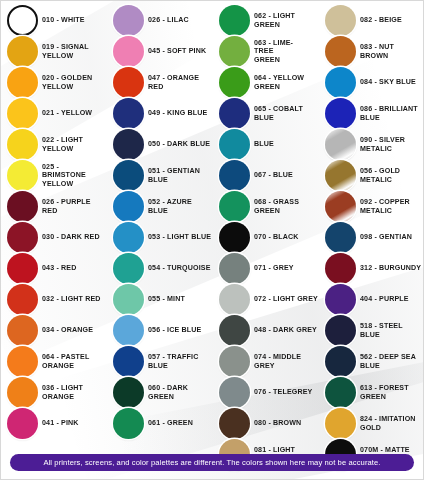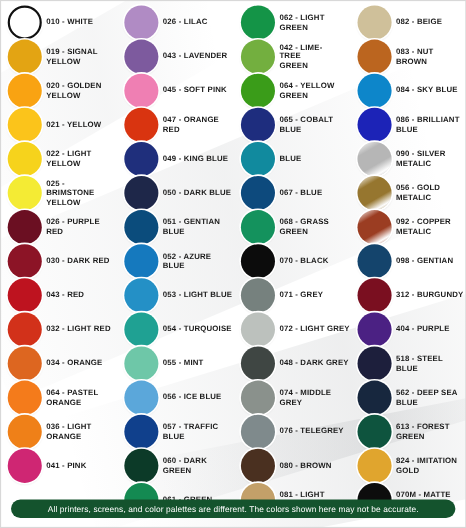--- a/index.html
+++ b/index.html
@@ -113,21 +113,21 @@
   }
   .lbl.two-line .l1 { display: block; text-align: left; }
   .lbl.two-line .l2 { display: block; text-align: left; }
 
   .footer {
     position: absolute;
     left: 9px;
     right: 9px;
     bottom: 8px;
     z-index: 3;
-    background: #14532d;
+    background: #4c1d95;
     border-radius: 9px;
     color: #ffffff;
     font-size: 7.6px;
     line-height: 17px;
     height: 17px;
     text-align: center;
     letter-spacing: 0.1px;
     font-weight: 500;
   }
 </style>
@@ -230,26 +230,20 @@
       </div>
       <div class="col">
         <div class="swatch-row">
           <div class="dot-wrap">
             <div class="dot" title="042 - LILAC" style="background: rgb(176, 139, 196);"></div>
           </div>
           <div class="lbl">026 - LILAC</div>
         </div>
         <div class="swatch-row">
           <div class="dot-wrap">
-            <div class="dot" title="043 - LAVENDER" style="background: rgb(125, 90, 158);"></div>
-          </div>
-          <div class="lbl">043 - LAVENDER</div>
-        </div>
-        <div class="swatch-row">
-          <div class="dot-wrap">
             <div class="dot" title="045 - SOFT PINK" style="background: rgb(239, 127, 179);"></div>
           </div>
           <div class="lbl">045 - SOFT PINK</div>
         </div>
         <div class="swatch-row">
           <div class="dot-wrap">
             <div class="dot" title="047 - ORANGE RED" style="background: rgb(217, 52, 16);"></div>
           </div>
           <div class="lbl two-line"><span class="l1">047 - ORANGE</span><span class="l2">RED</span></div>
         </div>
@@ -324,21 +318,21 @@
         <div class="swatch-row">
           <div class="dot-wrap">
             <div class="dot" title="062 - LIGHT GREEN" style="background: rgb(20, 148, 71);"></div>
           </div>
           <div class="lbl two-line"><span class="l1">062 - LIGHT</span><span class="l2">GREEN</span></div>
         </div>
         <div class="swatch-row">
           <div class="dot-wrap">
             <div class="dot" title="063 - LIME-TREE GREEN" style="background: rgb(115, 175, 63);"></div>
           </div>
-          <div class="lbl two-line"><span class="l1">042 - LIME-TREE</span><span class="l2">GREEN</span></div>
+          <div class="lbl two-line"><span class="l1">063 - LIME-TREE</span><span class="l2">GREEN</span></div>
         </div>
         <div class="swatch-row">
           <div class="dot-wrap">
             <div class="dot" title="064 - YELLOW GREEN" style="background: rgb(58, 156, 25);"></div>
           </div>
           <div class="lbl two-line"><span class="l1">064 - YELLOW</span><span class="l2">GREEN</span></div>
         </div>
         <div class="swatch-row">
           <div class="dot-wrap">
             <div class="dot" title="065 - COBALT BLUE" style="background: rgb(30, 45, 126);"></div>

